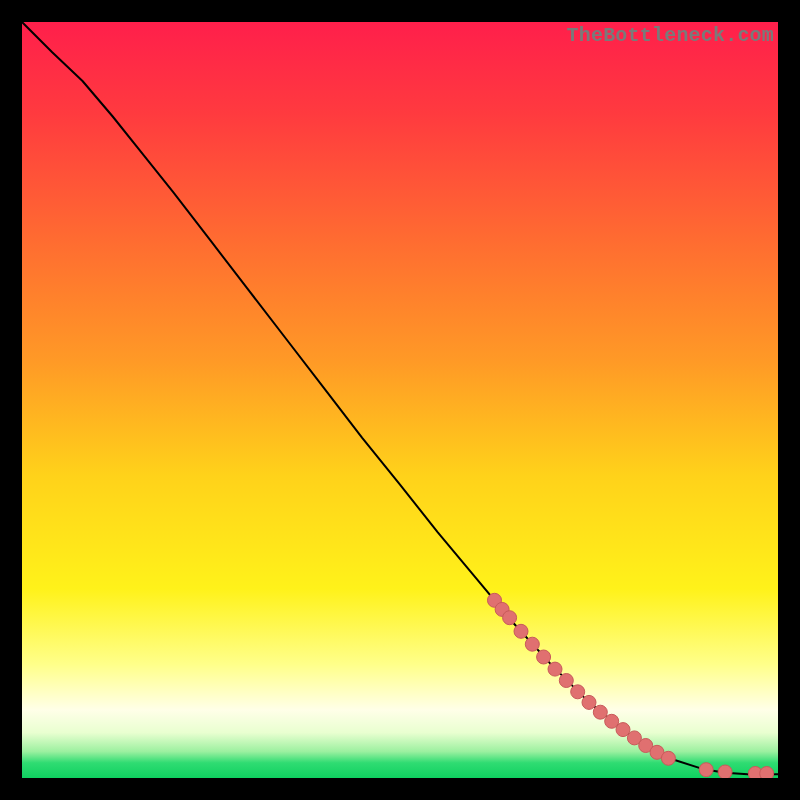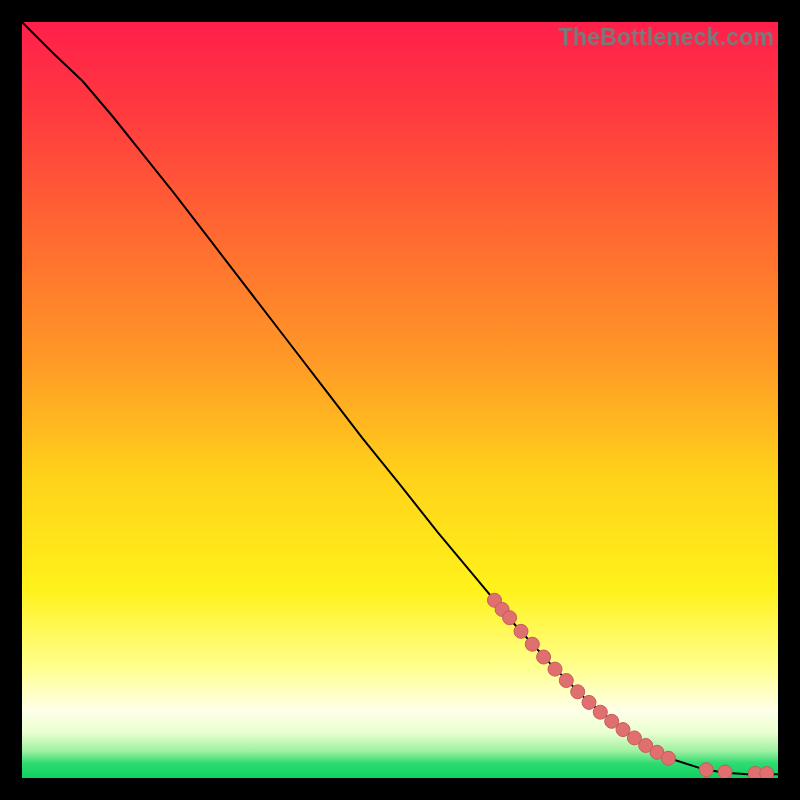--- a/index.html
+++ b/index.html
@@ -22,22 +22,22 @@
     position: absolute;
     left: 0;
     top: 0;
     width: 756px;
     height: 756px;
   }
   .watermark {
     position: absolute;
     right: 4px;
     top: 2px;
-    font-family: Liberation Sans, sans-serif;
-    font-size: 23px;
+    font-family: Liberation Mono, monospace;
+    font-size: 20px;
     font-weight: 600;
     color: #7a7a7a;
     letter-spacing: 0.2px;
   }
   svg { display: block; }
 </style>
 </head>
 <body>
 
 <div class="frame">

